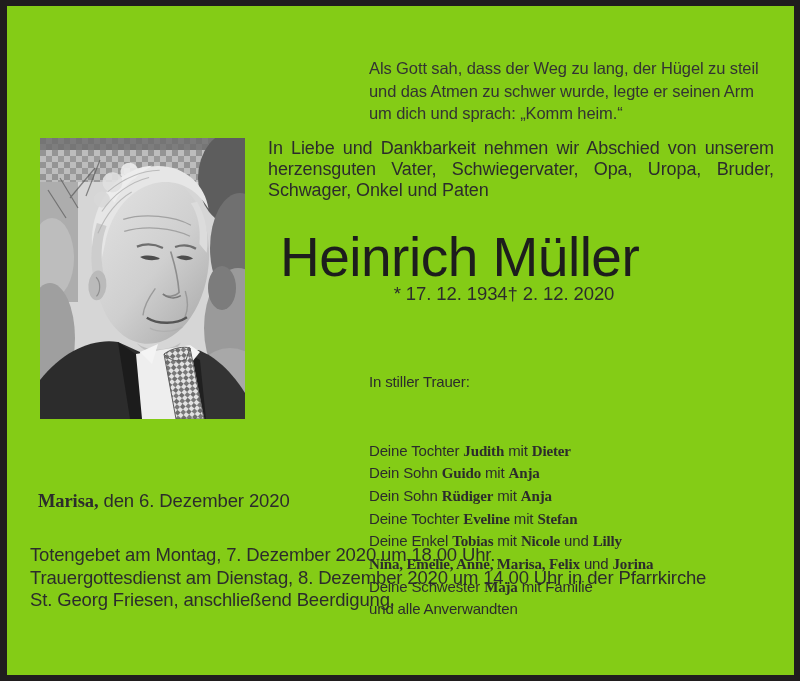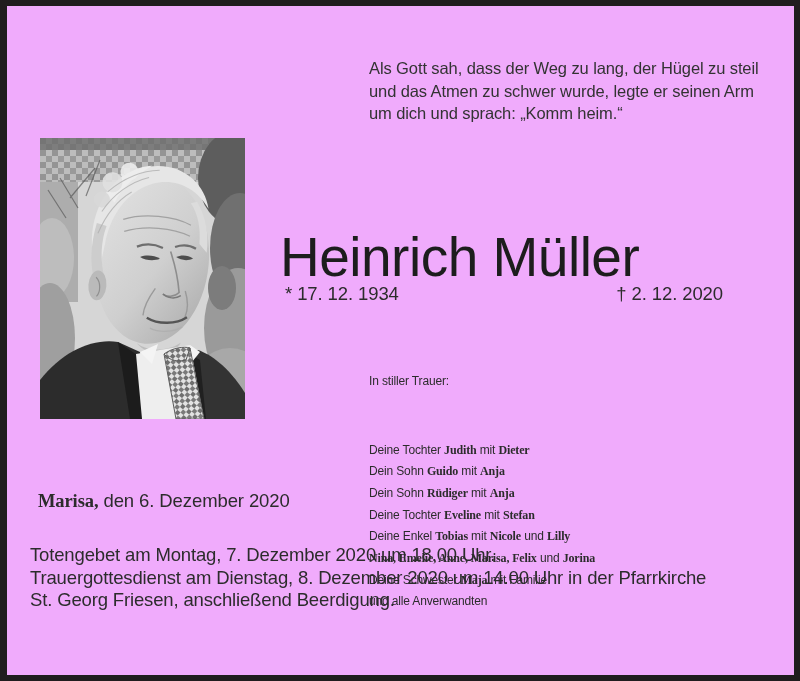--- a/index.html
+++ b/index.html
@@ -1,17 +1,17 @@
 <!DOCTYPE html>
 <html><head>
 <meta charset="utf-8">
 <style>
   html,body{margin:0;padding:0;background:#444;}
   .page{
-    position:relative;width:800px;height:681px;background:#f0abfc;
+    position:relative;width:800px;height:681px;background:#84cc16;
     overflow:hidden;font-family:"Liberation Sans",sans-serif;color:#2c2c2c;
     -webkit-font-smoothing:antialiased;
   }
   .frame{position:absolute;inset:0;border:6px solid #201d1e;border-left-width:7px;pointer-events:none;z-index:5;}
   .b{font-weight:bold;font-family:Liberation Serif, serif;}
 
   .quote{
     position:absolute;left:369px;top:57px;
     font-size:16.5px;line-height:22.5px;letter-spacing:-.1px;
     white-space:pre;color:#333333;
@@ -28,26 +28,26 @@
   .intro .lline{text-align:left;}
 
   .name{
     position:absolute;left:264px;top:212px;width:506px;margin:16px;
     font-size:55px;line-height:58px;font-weight:400;letter-spacing:-.5px;
     color:#1d1d1d;white-space:pre;
   }
   .dates{
     position:absolute;left:268px;top:282px;width:506px;box-sizing:border-box;
     padding-left:17px;padding-right:51px;
-    display:flex;justify-content:space-between;
+    display:flex;justify-content:center;
     font-size:18.5px;line-height:23px;letter-spacing:-.1px;
   }
 
   .mourners{position:absolute;left:369px;top:328px;
-    font-size:12px;line-height:21.7px;letter-spacing:-.15px;white-space:pre;}
+    font-size:15px;line-height:21.7px;letter-spacing:-.15px;white-space:pre;}
   .mourners-title{margin-bottom:3px;}
 
   .dateline{position:absolute;left:38px;top:490px;
     font-size:18.5px;line-height:22px;letter-spacing:-.1px;white-space:pre;}
 
   .notice{position:absolute;left:30px;top:544px;width:752px;
     font-size:18.5px;line-height:22.5px;letter-spacing:-.15px;white-space:pre;}
 </style>
 </head>
 <body>
@@ -138,20 +138,25 @@
 
       <path d="M96,216 L150,207 L164,281 L102,281 Z" fill="#eeeeee"></path>
       <path d="M100,214 L118,206 L112,226 Z" fill="#f4f4f4"></path>
       <path d="M150,207 L160,214 L152,224 Z" fill="#f4f4f4"></path>
 
       <path d="M124,216 L150,210 L164,281 L136,281 Z" fill="url(#tiecheck)" stroke="#5c5c5c" stroke-width="1"></path>
       <path d="M124,216 C132,210 144,208 150,210 L146,222 C138,224 130,223 124,216 Z" fill="url(#tiecheck)" stroke="#5c5c5c" stroke-width="1"></path>
     </svg>
   </div>
 
+  <div class="intro">
+    <div class="jline">In Liebe und Dankbarkeit nehmen wir Abschied von unserem</div>
+    <div class="jline">herzensguten Vater, Schwiegervater, Opa, Uropa, Bruder,</div>
+    <div class="lline">Schwager, Onkel und Paten</div>
+  </div>
 
   <h1 class="name">Heinrich Müller</h1>
 
   <div class="dates">
     <span>* 17. 12. 1934</span>
     <span>† 2. 12. 2020</span>
   </div>
 
   <div class="mourners">
     <div class="mourners-title">In stiller Trauer:</div>

